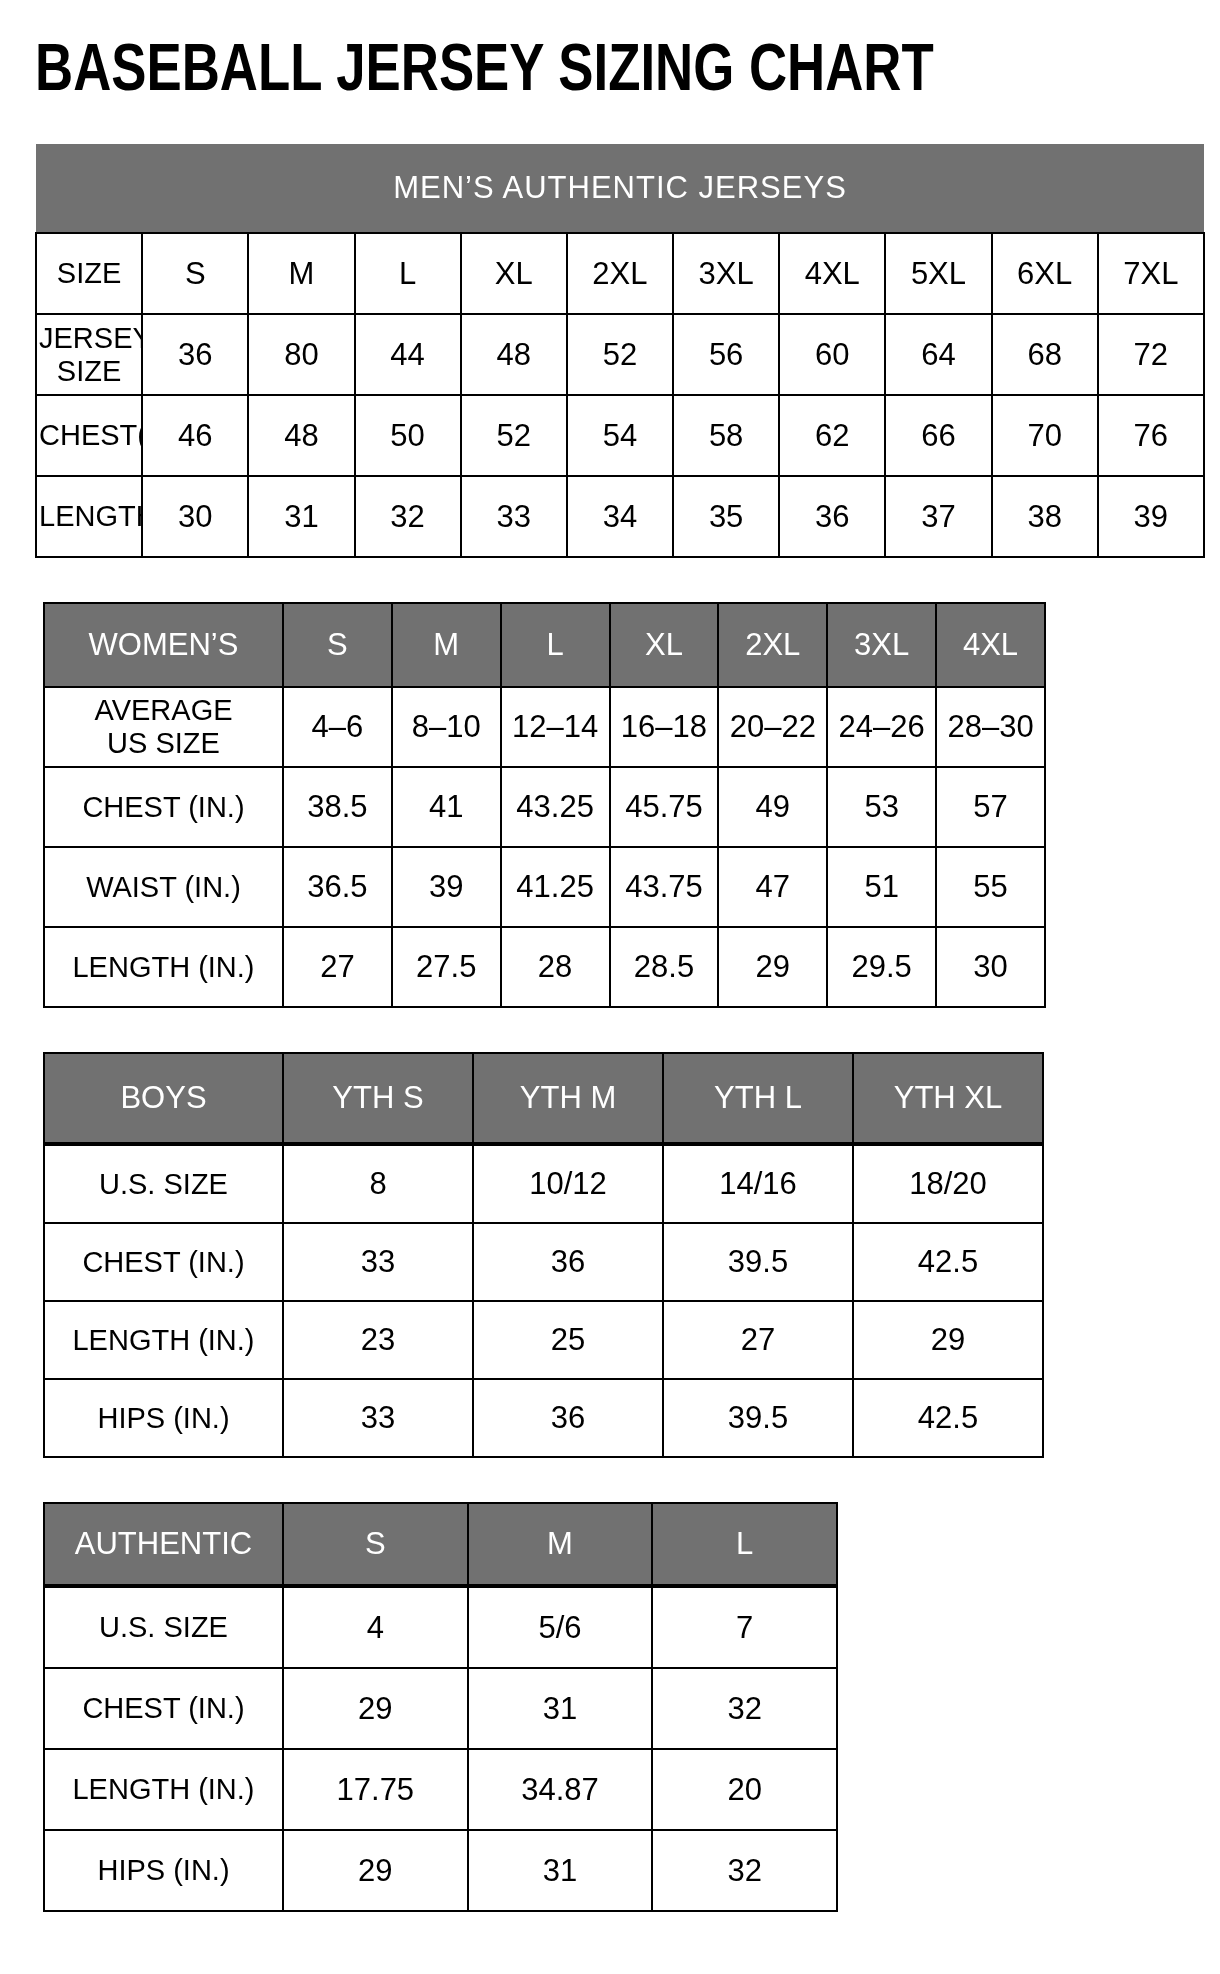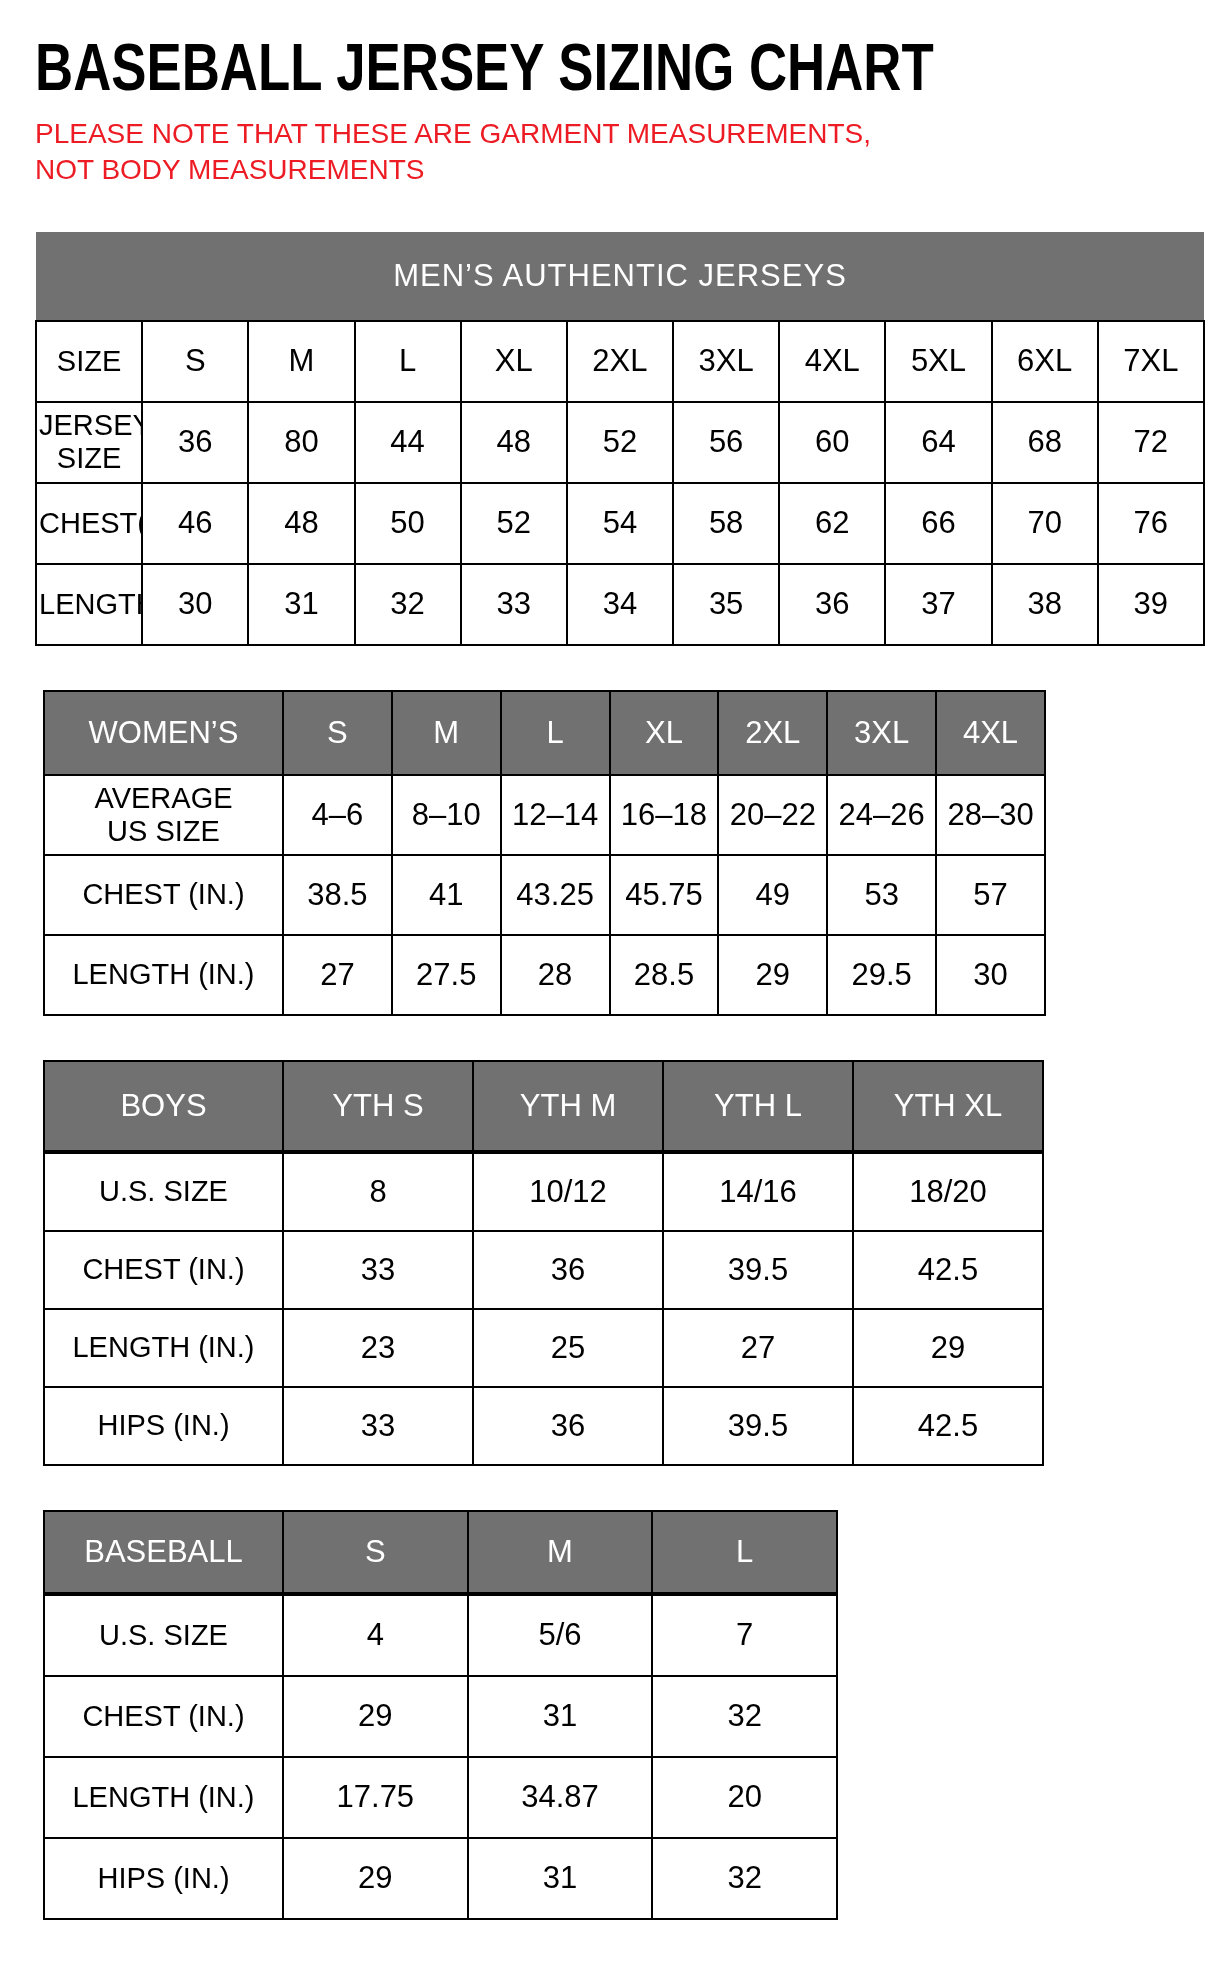--- a/index.html
+++ b/index.html
@@ -85,21 +85,20 @@
     --gray:#717171;
   }
 </style>
 </head>
 <body>
 
 <div class="page">
 
   <h1 class="title">BASEBALL JERSEY SIZING CHART</h1>
 
-  <div class="note">PLEASE NOTE THAT THESE ARE GARMENT MEASUREMENTS, NOT BODY MEASUREMENTS</div>
 
   <table class="t t-mens">
       <thead>
         <tr>
           <th colspan="11">MEN’S AUTHENTIC JERSEYS</th>
         </tr>
       </thead>
       <tbody>
         <tr>
           <td class="label">SIZE</td>
@@ -185,20 +184,30 @@
           <td class="label">CHEST (IN.)</td>
           <td>38.5</td>
           <td>41</td>
           <td>43.25</td>
           <td>45.75</td>
           <td>49</td>
           <td>53</td>
           <td>57</td>
         </tr>
         <tr>
+          <td class="label">WAIST (IN.)</td>
+          <td>36.5</td>
+          <td>39</td>
+          <td>41.25</td>
+          <td>43.75</td>
+          <td>47</td>
+          <td>51</td>
+          <td>55</td>
+        </tr>
+        <tr>
           <td class="label">LENGTH (IN.)</td>
           <td>27</td>
           <td>27.5</td>
           <td>28</td>
           <td>28.5</td>
           <td>29</td>
           <td>29.5</td>
           <td>30</td>
         </tr>
       </tbody>
@@ -242,21 +251,21 @@
           <td>36</td>
           <td>39.5</td>
           <td>42.5</td>
         </tr>
       </tbody>
     </table>
 
   <table class="t t-preschool">
       <thead>
         <tr>
-          <th>BASEBALL</th>
+          <th>AUTHENTIC</th>
           <th>S</th>
           <th>M</th>
           <th>L</th>
         </tr>
       </thead>
       <tbody>
         <tr>
           <td class="label">U.S. SIZE</td>
           <td>4</td>
           <td>5/6</td>

